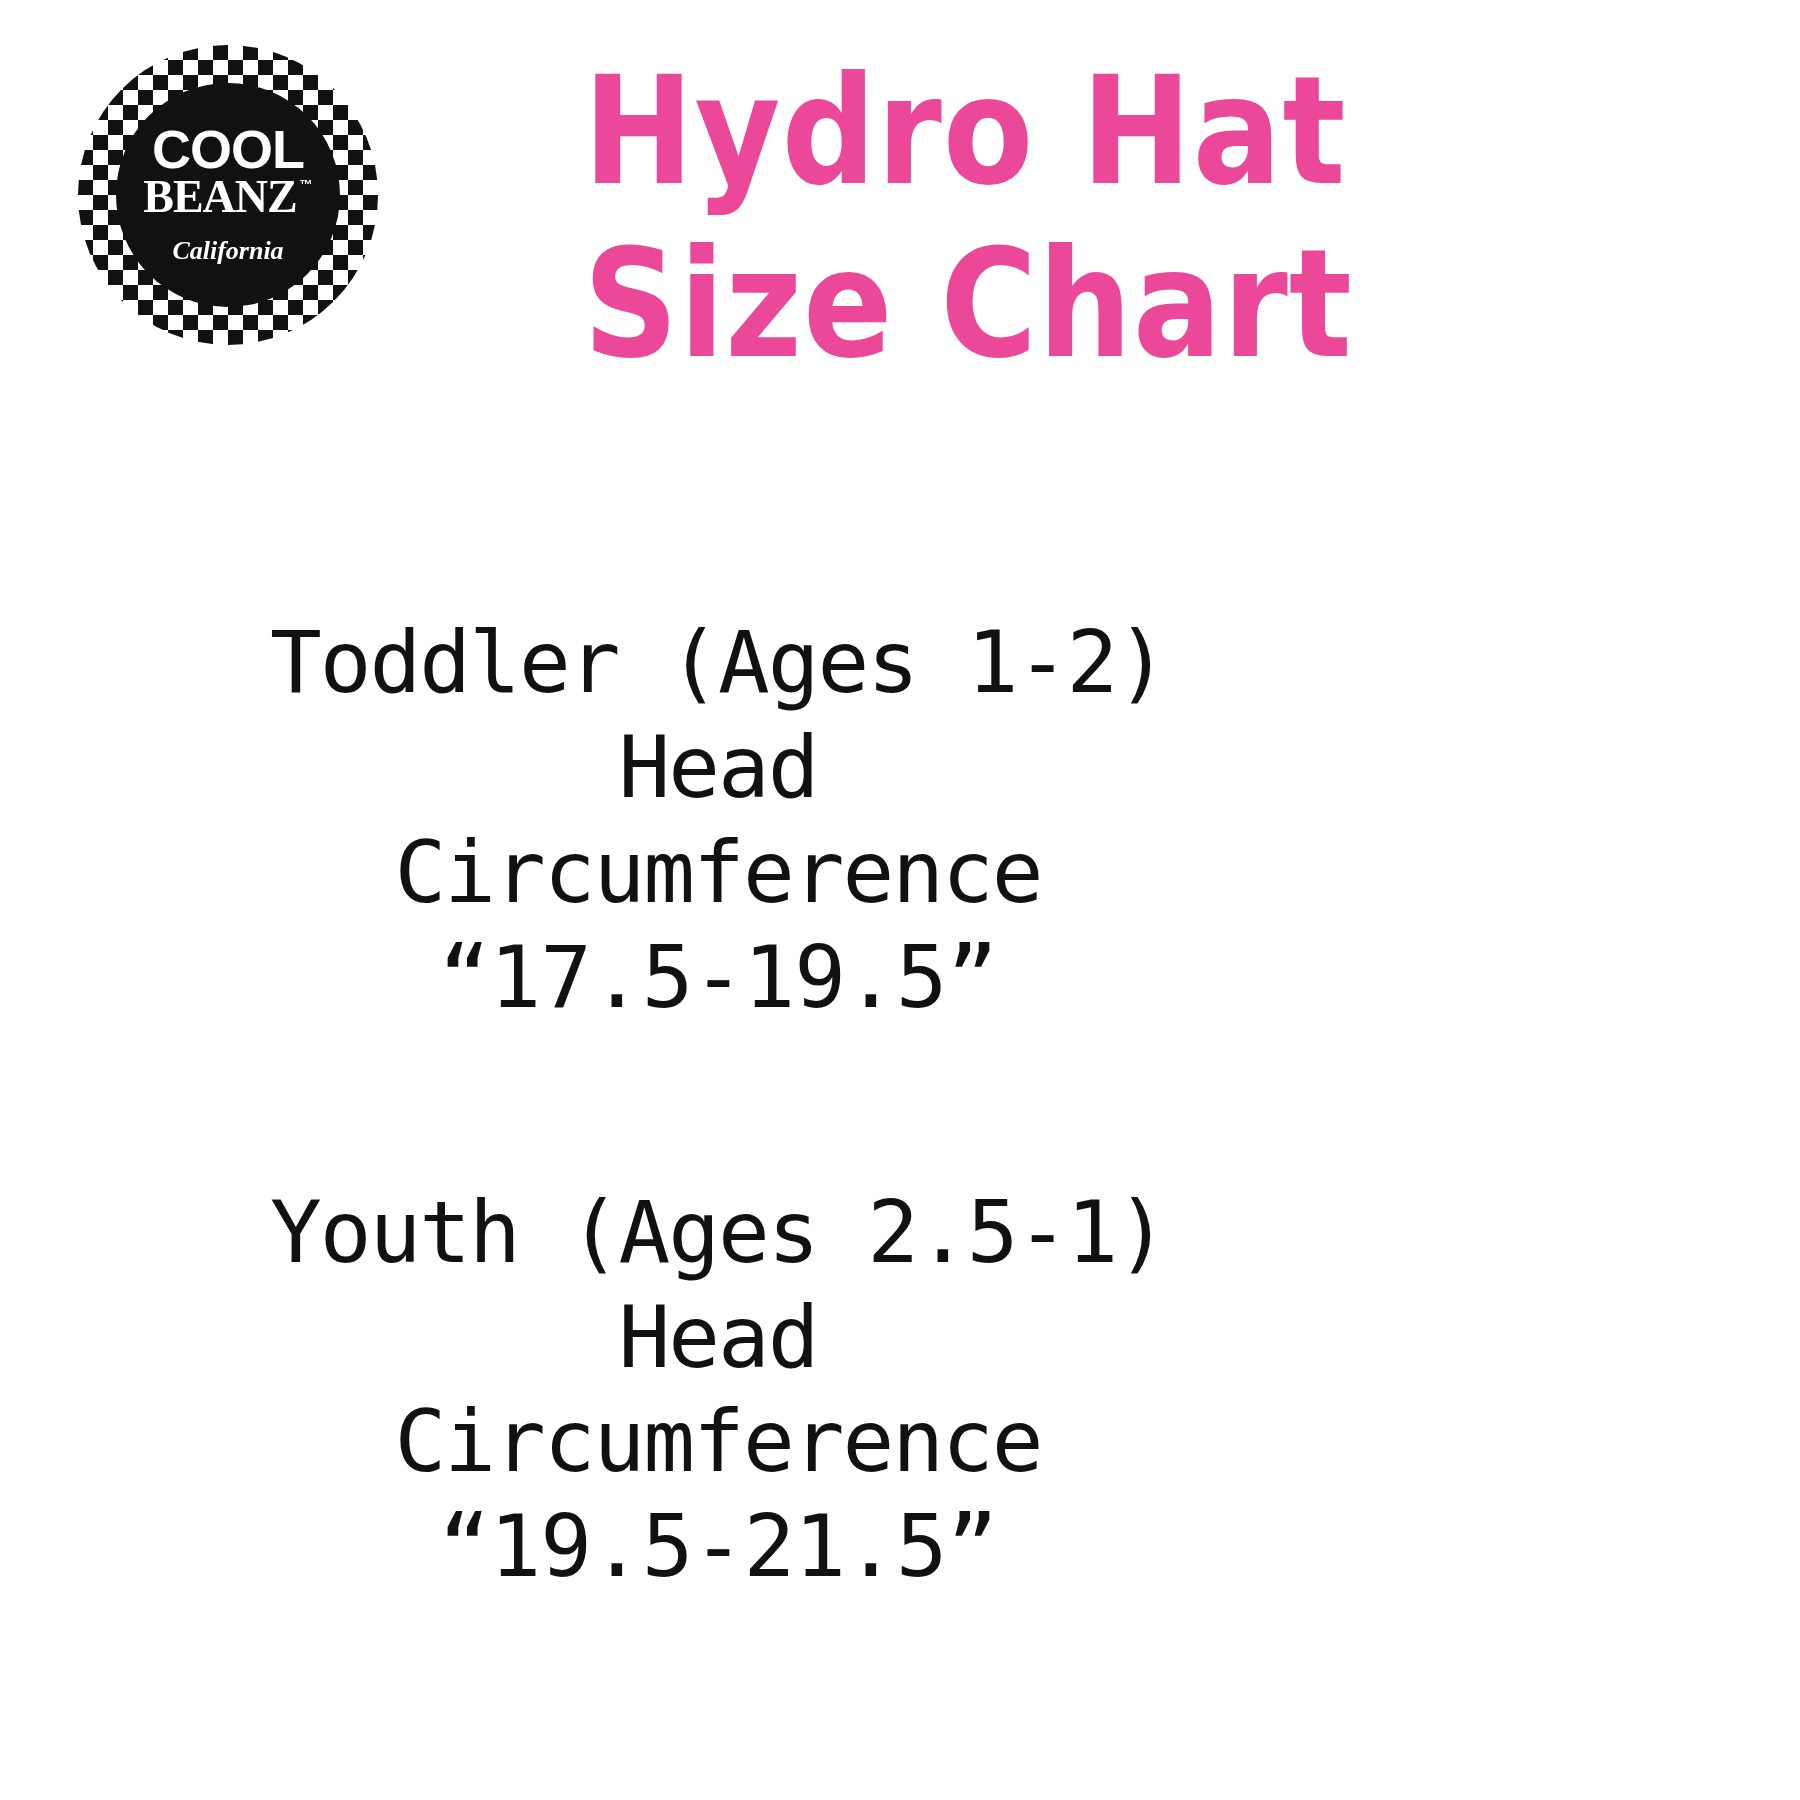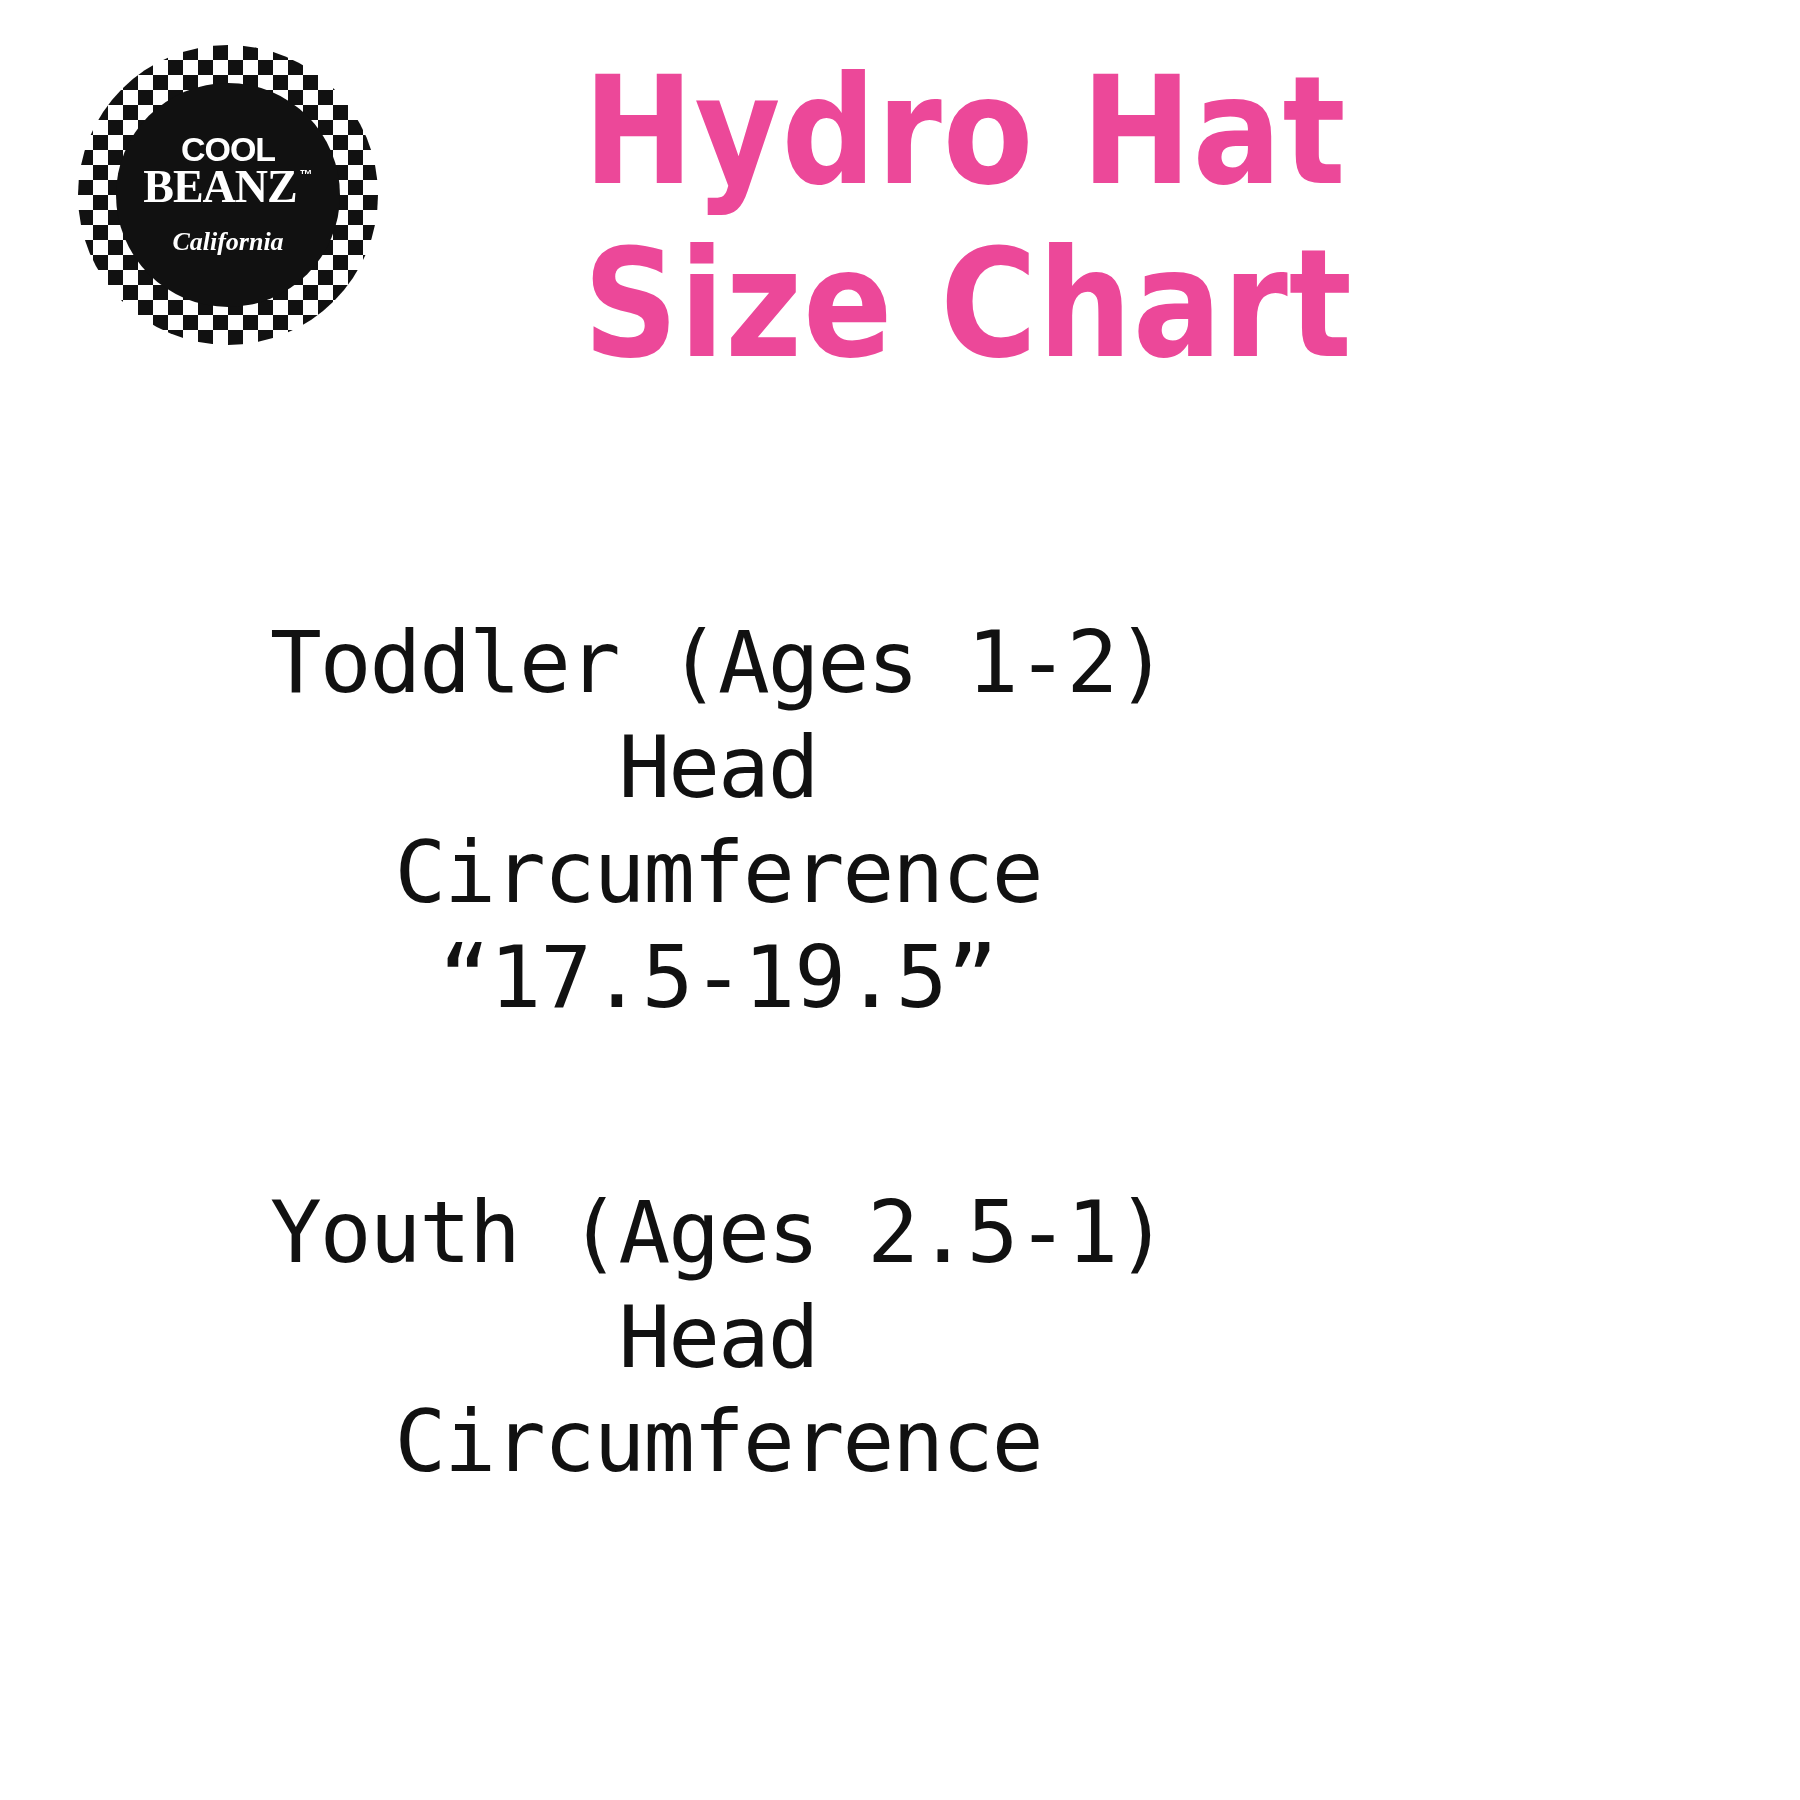--- a/index.html
+++ b/index.html
@@ -44,21 +44,21 @@
     background: #111111;
     display: flex;
     flex-direction: column;
     align-items: center;
     justify-content: center;
     color: #ffffff;
   }
   .logo-cool {
     font-family: "Liberation Sans", sans-serif;
     font-weight: 700;
-    font-size: 34px;
+    font-size: 54px;
     letter-spacing: -1px;
     line-height: 0.95;
   }
   .logo-beanz-row {
     display: flex;
     align-items: flex-start;
     line-height: 0.95;
   }
   .logo-beanz {
     font-family: Liberation Serif, serif;
@@ -151,15 +151,16 @@
     <div class="size-line">Toddler (Ages 1-2)</div>
     <div class="size-line">Head</div>
     <div class="size-line">Circumference</div>
     <div class="size-line measure">“17.5-19.5”</div>
   </div>
 
   <div class="size-block">
     <div class="size-line">Youth  (Ages 2.5-1)</div>
     <div class="size-line">Head</div>
     <div class="size-line">Circumference</div>
+    <div class="size-line measure">“19.5-21.5”</div>
   </div>
 
 </div>
 
 </body></html>

